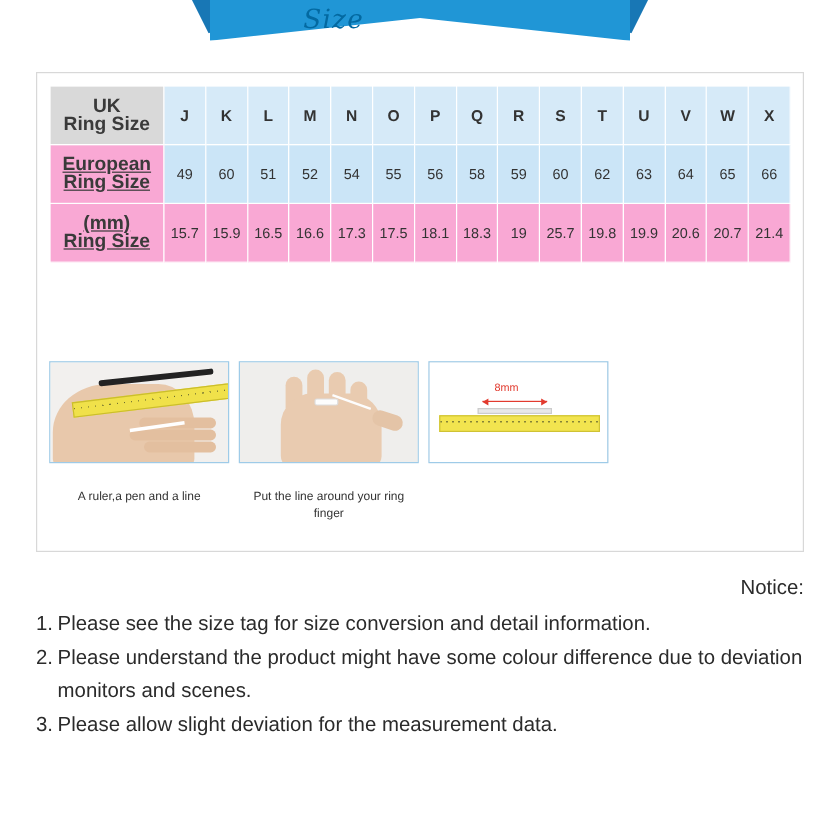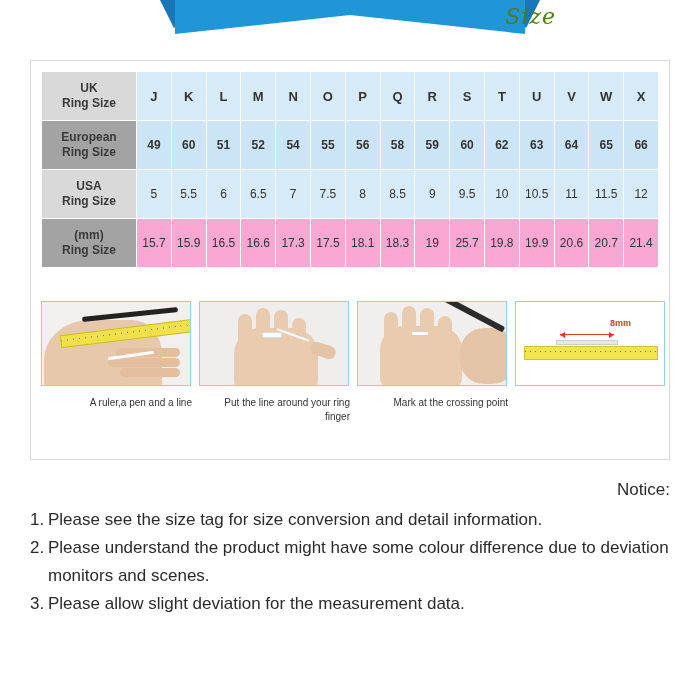--- a/index.html
+++ b/index.html
@@ -47,22 +47,22 @@
     width: 42px;
     height: 38px;
     background: #1877b5;
     clip-path: polygon(0 0, 100% 0, 55% 100%, 0 60%);
   }
   .banner-title {
     position: absolute;
     left: 0;
     top: 0;
     width: 556px;
-    text-align: right;
-    color: #4d7c0f;
+    text-align: center;
+    color: #0369a1;
     font-family: "DejaVu Serif", serif;
     font-style: italic;
     font-size: 22px;
     letter-spacing: 1px;
     line-height: 34px;
   }
 
   
   .card {
     position: absolute;
@@ -90,30 +90,30 @@
     vertical-align: middle;
     font-size: 12px;
     color: #333333;
     height: 46px;
   }
   .size-table td.rowhead {
     width: 92px;
     background: #d9d9d9;
     color: #3a3a3a;
     font-weight: bold;
-    font-size: 12px;
+    font-size: 16px;
     line-height: 15px;
     margin-top: 24px;
   }
   .size-table tr.r0 td.cell { background: #d6eaf8; font-weight: bold; font-size: 13px; }
-  .size-table tr.r1 td.cell { background: #cbe5f7; font-weight: bold; }
+  .size-table tr.r1 td.cell { background: #cbe5f7; }
   .size-table tr.r2 td.cell { background: #d6eaf8; }
   .size-table tr.r3 td.cell { background: #f9a8d4; }
   .size-table tr.r1 td.rowhead,
-  .size-table tr.r3 td.rowhead { background: #a3a3a3; }
+  .size-table tr.r3 td.rowhead { background: #f9a8d4; text-decoration: underline; }
 
   
   .steps {
     position: absolute;
     left: 10px;
     top: 240px;
     width: 618px;
     display: flex;
     gap: 8px;
   }
@@ -126,24 +126,24 @@
   .step-photo {
     width: 150px;
     height: 85px;
     border: 1px solid #9ecbe8;
     box-sizing: border-box;
     position: relative;
     overflow: hidden;
     background: #f5f5f5;
   }
   .step-caption {
-    margin-top: 10px;
+    margin-top: 22px;
     font-size: 10px;
     color: #333333;
-    text-align: right;
+    text-align: center;
     line-height: 14px;
     width: 152px;
   }
 
   
   .p1-bg { position:absolute; inset:0; background:#f2f0ee; }
   .p1-hand {
     position:absolute; left:2px; top:18px; width:118px; height:70px;
     background:#e8c8ab; border-radius:46px 30px 8px 8px / 40px 34px 8px 8px;
   }
@@ -226,22 +226,21 @@
   .p4-ruler::after {
     content:""; position:absolute; left:0; top:4px; width:100%; height:1px;
     background: repeating-linear-gradient(to right,#6b6b2f 0 1px, transparent 1px 5px);
   }
   .p4-string {
     position:absolute; left:40px; top:38px; width:60px; height:3px;
     background:#e8e8e8; border:1px solid #ccc;
   }
   .p4-label {
     position:absolute; left:54px; top:16px; font-size:9px; color:#e23a2e;
-    font-weight:bold;
-    margin-left:40px;
+    font-weight:normal;
   }
   .p4-arrow {
     position:absolute; left:44px; top:30px; width:54px; height:6px;
   }
   .p4-arrow::before {
     content:""; position:absolute; left:0; top:2px; width:100%; height:1px; background:#e23a2e;
   }
   .p4-arrow i {
     position:absolute; top:0; width:0; height:0;
     border-top:3px solid transparent; border-bottom:3px solid transparent;
@@ -313,41 +312,20 @@
         <td class="cell">56</td>
         <td class="cell">58</td>
         <td class="cell">59</td>
         <td class="cell">60</td>
         <td class="cell">62</td>
         <td class="cell">63</td>
         <td class="cell">64</td>
         <td class="cell">65</td>
         <td class="cell">66</td>
       </tr>
-      <tr class="r2">
-        <td class="rowhead">
-          <div>USA</div>
-          <div>Ring Size</div>
-        </td>
-        <td class="cell">5</td>
-        <td class="cell">5.5</td>
-        <td class="cell">6</td>
-        <td class="cell">6.5</td>
-        <td class="cell">7</td>
-        <td class="cell">7.5</td>
-        <td class="cell">8</td>
-        <td class="cell">8.5</td>
-        <td class="cell">9</td>
-        <td class="cell">9.5</td>
-        <td class="cell">10</td>
-        <td class="cell">10.5</td>
-        <td class="cell">11</td>
-        <td class="cell">11.5</td>
-        <td class="cell">12</td>
-      </tr>
       <tr class="r3">
         <td class="rowhead">
           <div>(mm)</div>
           <div>Ring Size</div>
         </td>
         <td class="cell">15.7</td>
         <td class="cell">15.9</td>
         <td class="cell">16.5</td>
         <td class="cell">16.6</td>
         <td class="cell">17.3</td>
@@ -394,36 +372,20 @@
         </div>
         <div class="p2-palm"></div>
         <div class="p2-thumb"></div>
         <div class="p2-string"></div>
         <div class="p2-string2"></div>
       </div>
       <div class="step-caption">Put the line around
 your ring finger</div>
     </div>
 
-    <div class="step">
-      <div class="step-photo">
-        <div class="p3-bg"></div>
-        <div class="p3-fingers">
-          <i style="left:2px;  height:28px;"></i>
-          <i style="left:20px; height:34px;"></i>
-          <i style="left:38px; height:32px;"></i>
-          <i style="left:56px; height:24px;"></i>
-        </div>
-        <div class="p3-palm"></div>
-        <div class="p3-mark"></div>
-        <div class="p3-penhand"></div>
-        <div class="p3-pen"></div>
-      </div>
-      <div class="step-caption">Mark at the crossing point</div>
-    </div>
 
     <div class="step">
       <div class="step-photo">
         <div class="p4-bg"></div>
         <div class="p4-label">8mm</div>
         <div class="p4-arrow">
           <i class="l"></i>
             <i class="r"></i>
         </div>
         <div class="p4-string"></div>

